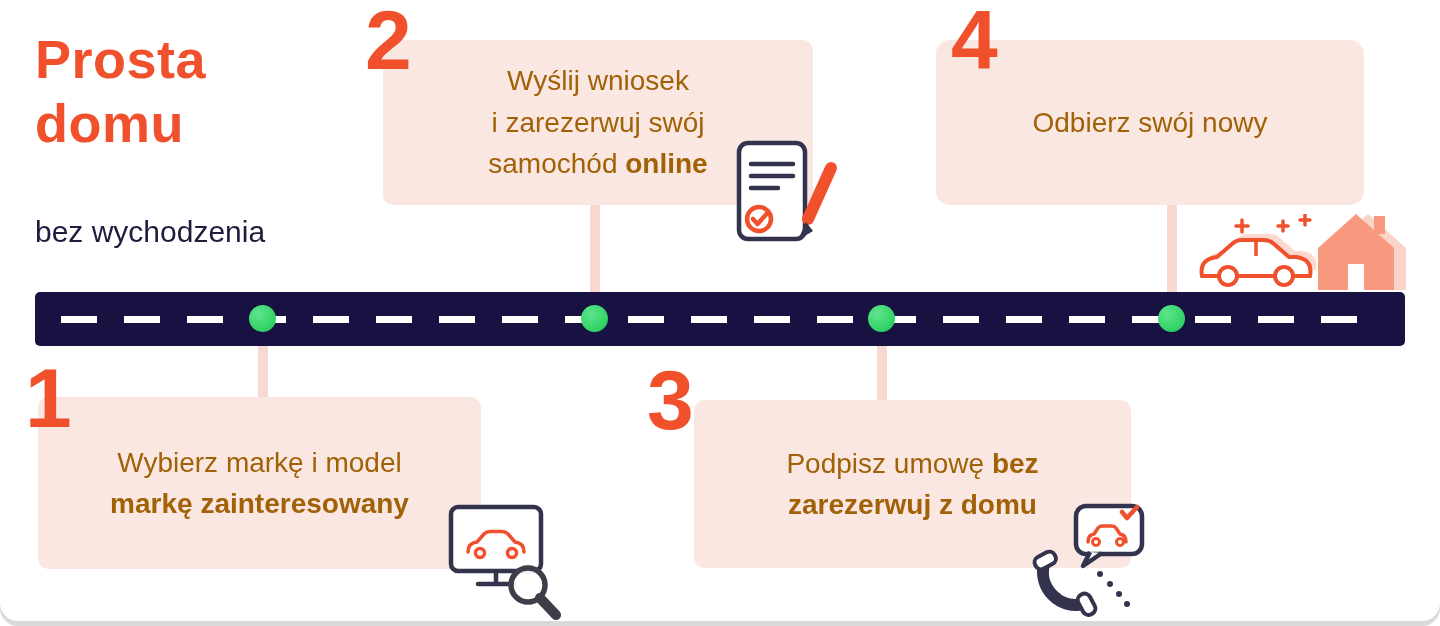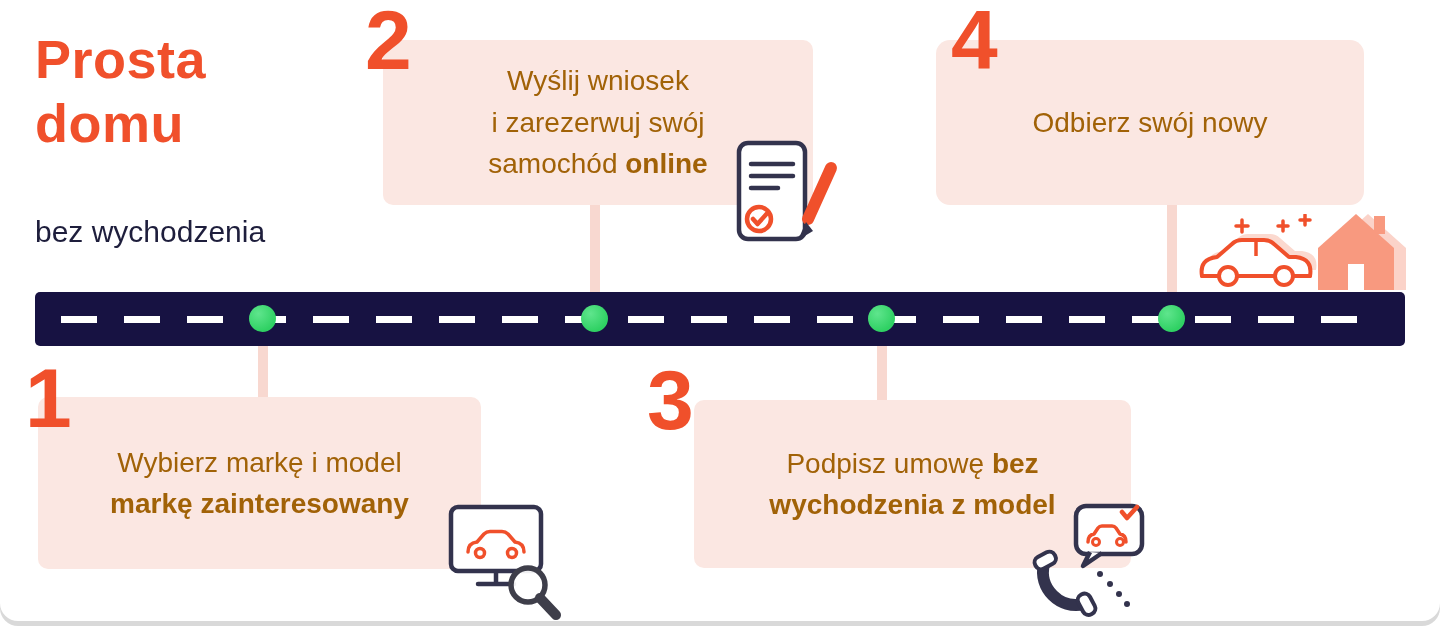--- a/index.html
+++ b/index.html
@@ -134,21 +134,21 @@
   <div class="card card2">
     <div class="card-text">
         <div><span>Wyślij wniosek</span></div>
         <div><span>i zarezerwuj swój</span></div>
         <div><span>samochód </span><b>online</b></div>
       </div>
   </div>
   <div class="card card3">
     <div class="card-text">
         <div><span>Podpisz umowę </span><b>bez</b></div>
-        <div><b>wychodzenia z model</b></div>
+        <div><b>zarezerwuj z domu</b></div>
       </div>
   </div>
   <div class="card card4">
     <div class="card-text">
         <div><span>Odbierz swój nowy</span></div>
       </div>
   </div>
 
   <div class="icon icon-doc">
     <svg width="112" height="114" viewBox="0 0 112 114">

